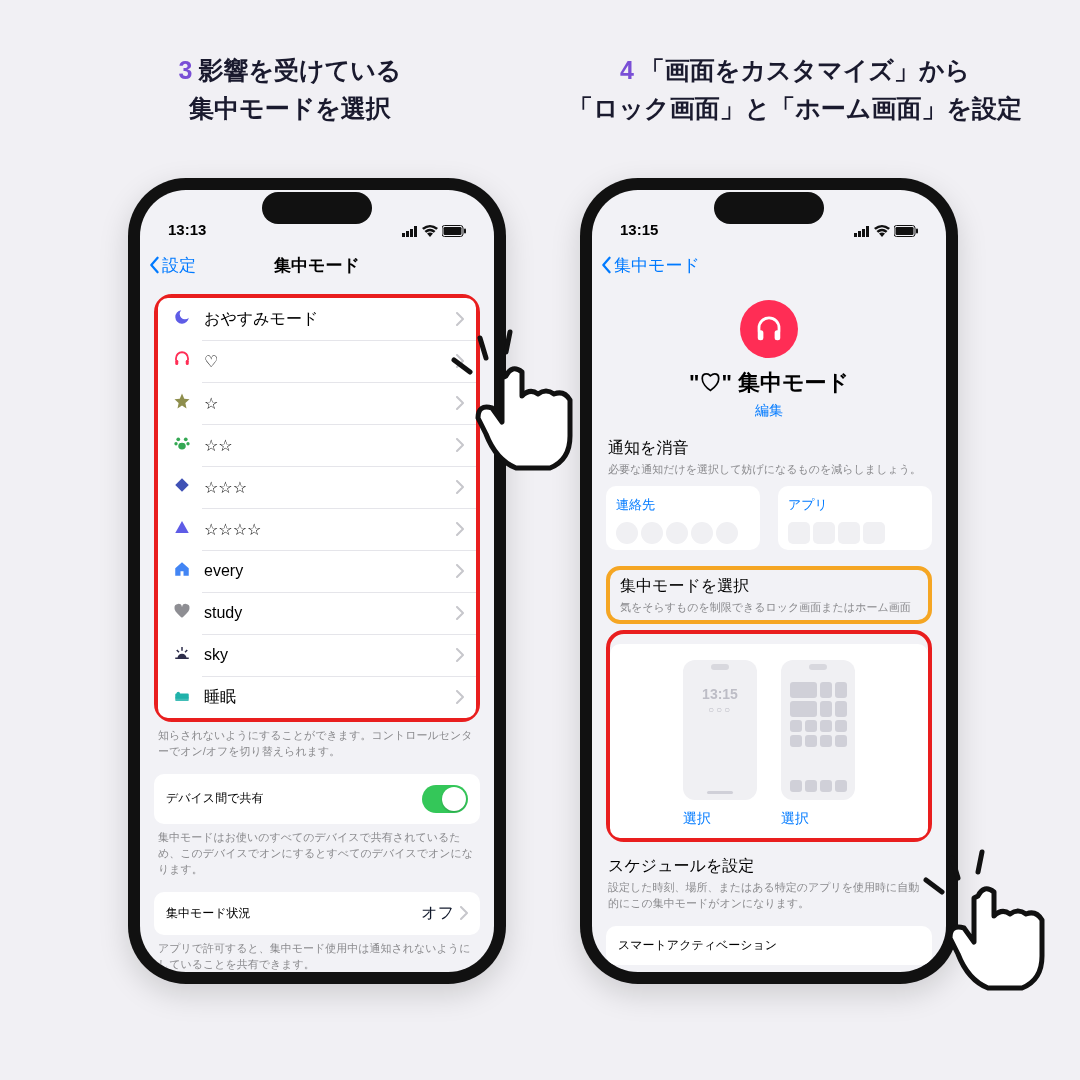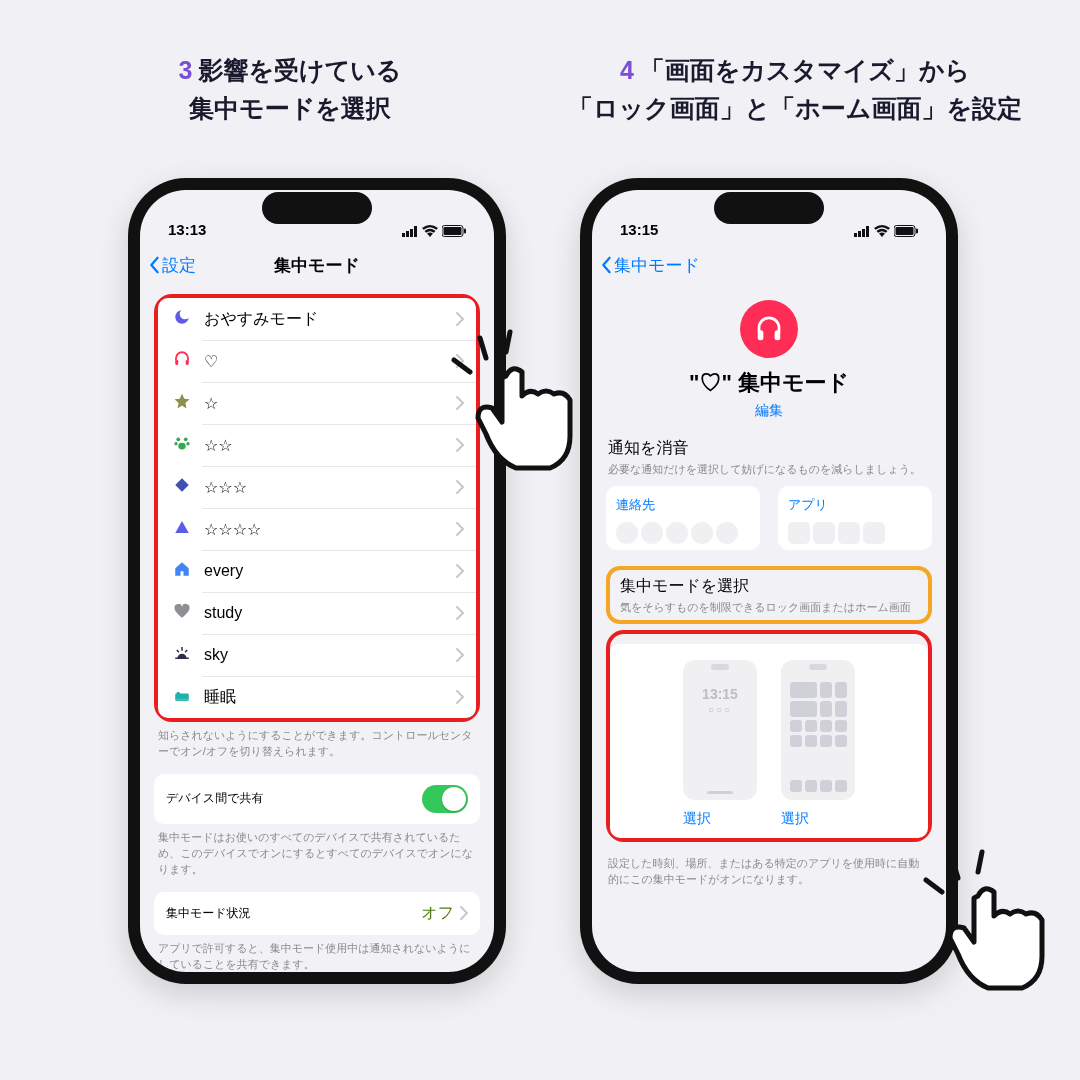--- a/index.html
+++ b/index.html
@@ -41,21 +41,21 @@
     .chev { color: #c7c7cc; }
     
     .help1 { font-size: 11px; color: #8a8a8d; line-height: 1.45; padding: 6px 4px 14px; }
     
     .single-card { background: #fff; border-radius: 10px; padding: 11px 12px; display: flex; align-items: center; justify-content: space-between; position: relative; }
     .label16 { font-size: 12px; }
     
     .toggle { width: 46px; height: 28px; border-radius: 14px; background: #34c759; position: relative; }
     .toggle::after { content: ""; position: absolute; top: 2px; right: 2px; width: 24px; height: 24px; background: #fff; border-radius: 50%; box-shadow: 0 1px 2px rgba(0,0,0,0.2); }
     
-    .val-off { color: #4d7c0f; font-size: 16px; margin-right: 6px; }
+    .val-off { color: #0f172a; font-size: 16px; margin-right: 6px; }
     
     
     .focus-icon-big { width: 58px; height: 58px; border-radius: 50%; background: #ff2d55; display: flex; align-items: center; justify-content: center; margin: 6px auto 10px; }
     .focus-title { font-size: 22px; font-weight: 700; text-align: center; }
     .edit-link { text-align: center; color: #007aff; font-size: 14px; margin: 4px 0 18px; cursor: pointer; }
     
     .sec-title { font-size: 16px; font-weight: 400; margin-bottom: 3px; }
     .sec-sub { font-size: 11px; color: #8a8a8d; line-height: 1.45; }
     .sec-head { padding: 0 2px 8px; }
     
@@ -366,21 +366,25 @@
                   <span class="hd"></span>
                   <span class="hd"></span>
                 </div>
             </div>
             <div class="sel-btn">選択</div>
           </div>
         </div>
       </div>
 
       <div class="sec-head" style="margin-top:14px">
+        <div class="sec-title">スケジュールを設定</div>
         <div class="sec-sub">設定した時刻、場所、またはある特定のアプリを使用時に自動的にこの集中モードがオンになります。</div>
+      </div>
+      <div class="single-card" style="margin-top:6px">
+        <span class="label16">スマートアクティベーション</span>
       </div>
     </div>
   </div>
 </div>
 
 <div id="hand1" class="tap-hand">
   <svg viewBox="0 0 170 170">
     <g stroke="#111" stroke-width="5" stroke-linecap="round">
       <line x1="24" y1="44" x2="40" y2="56"></line>
         <line x1="50" y1="22" x2="56" y2="42"></line>

